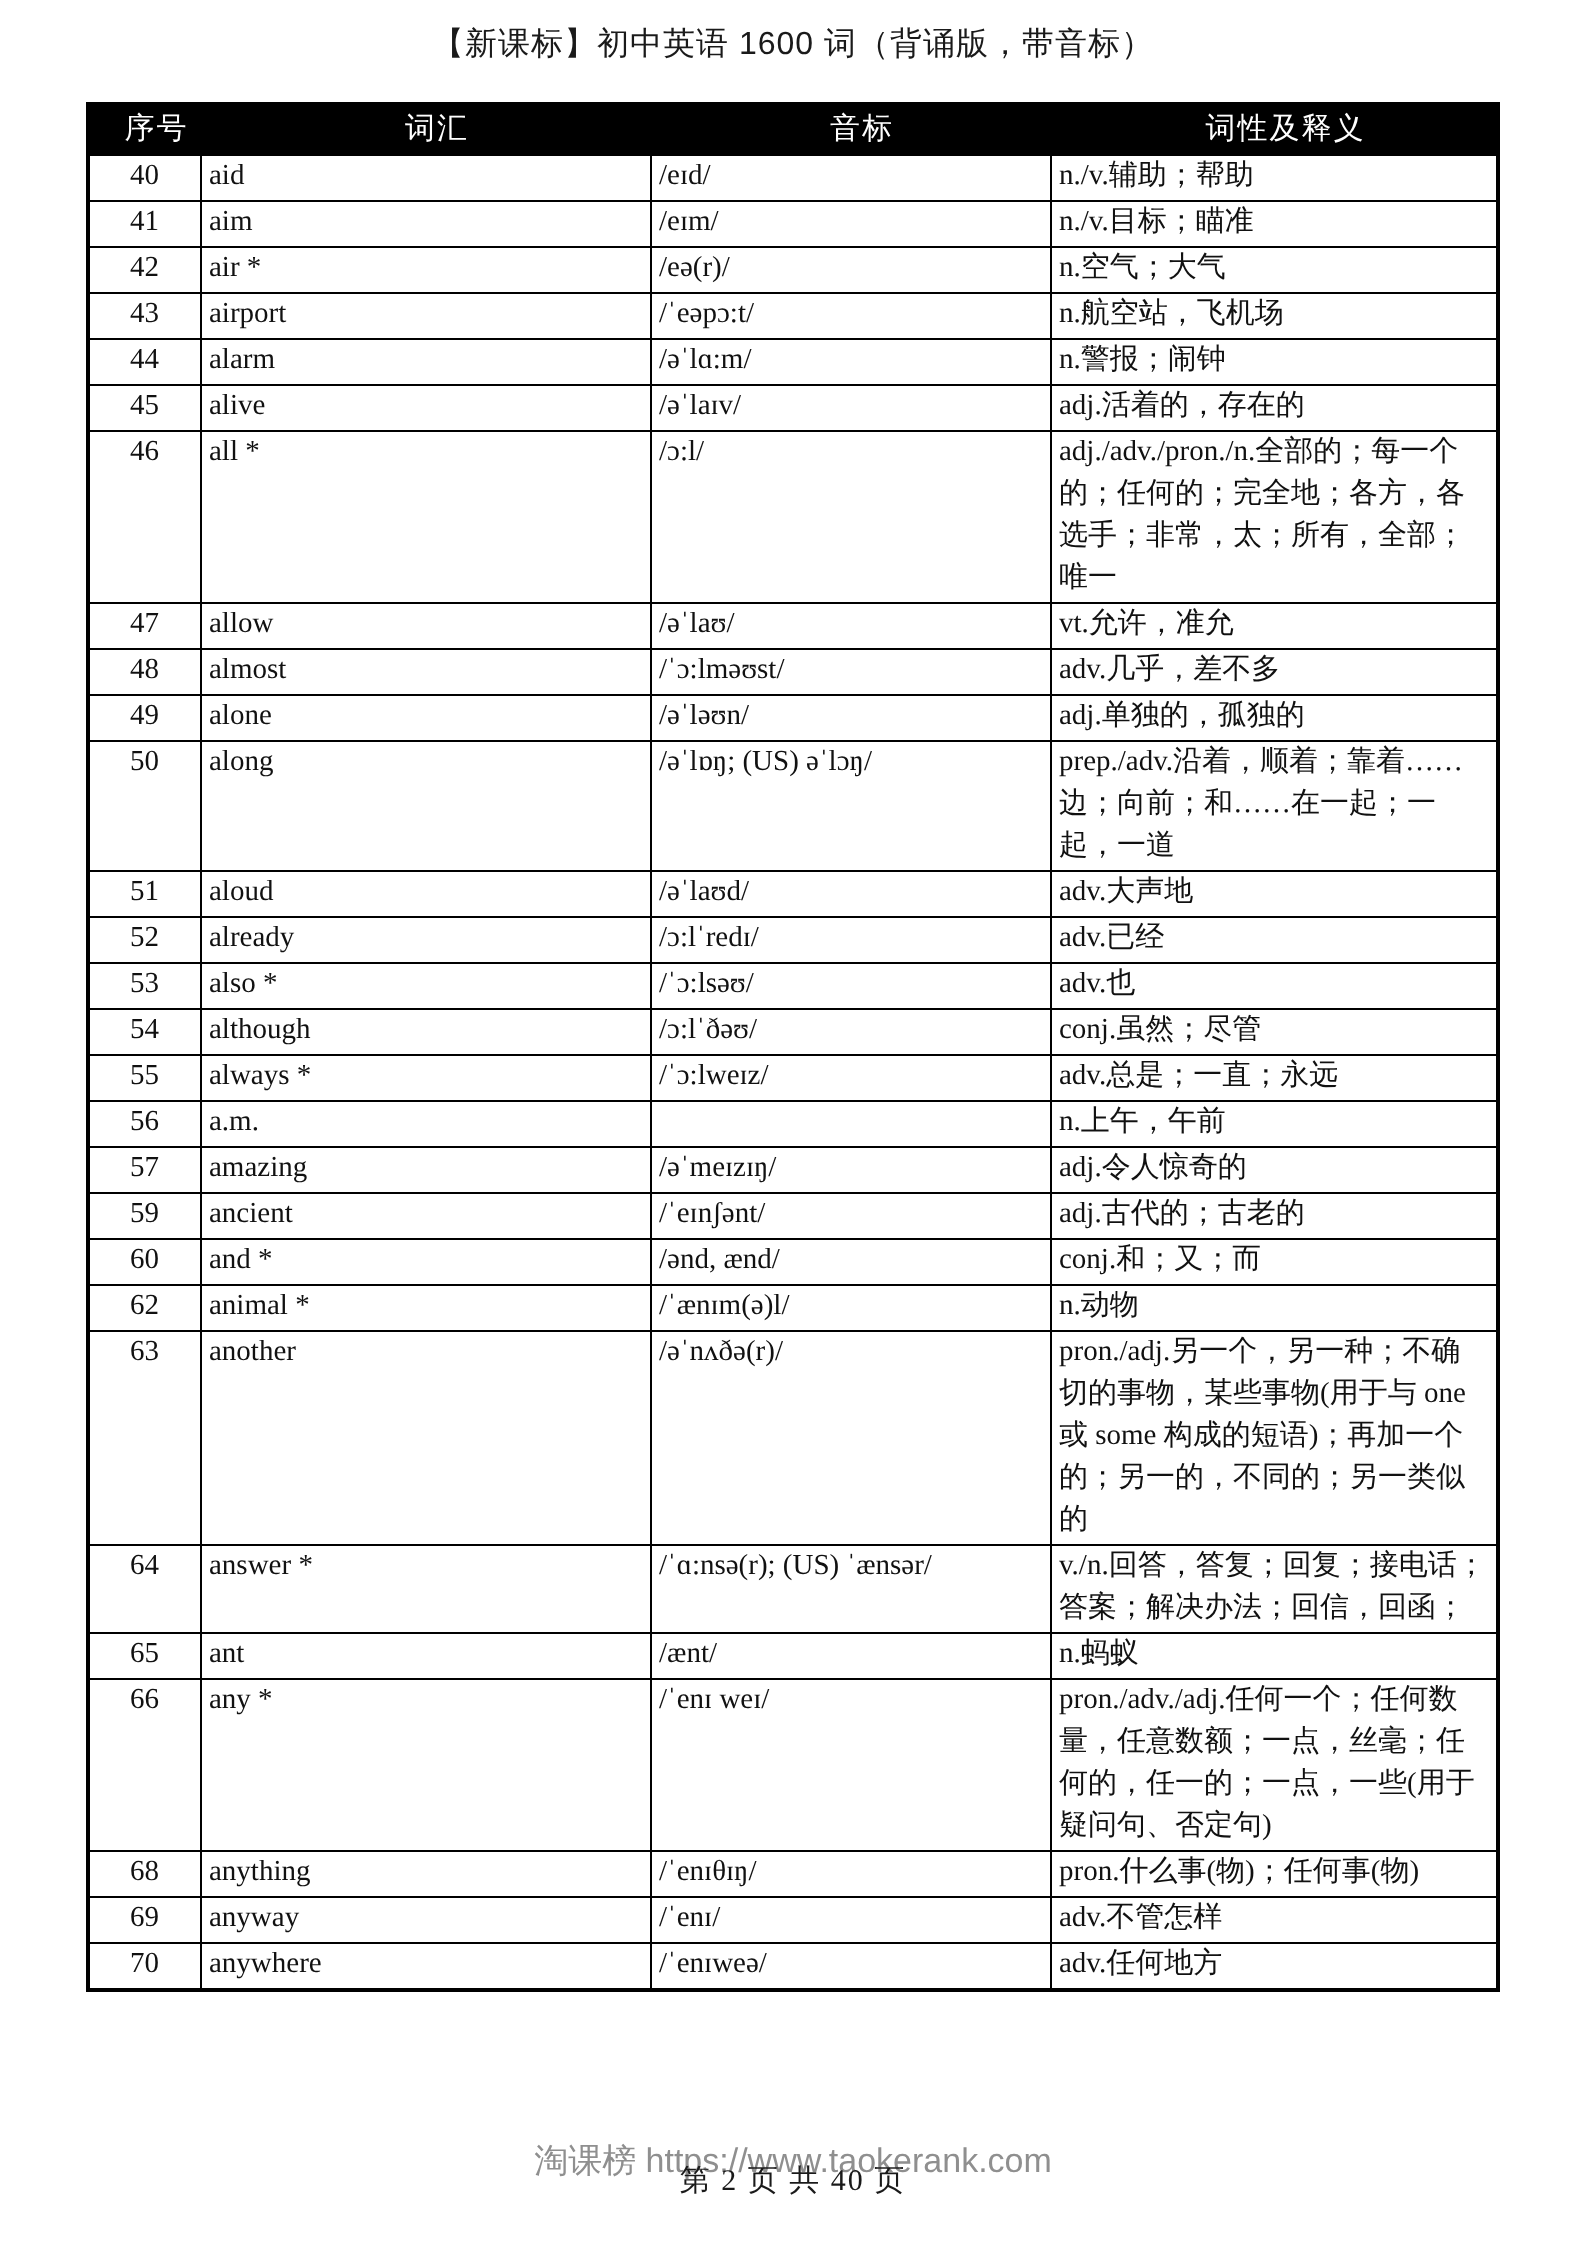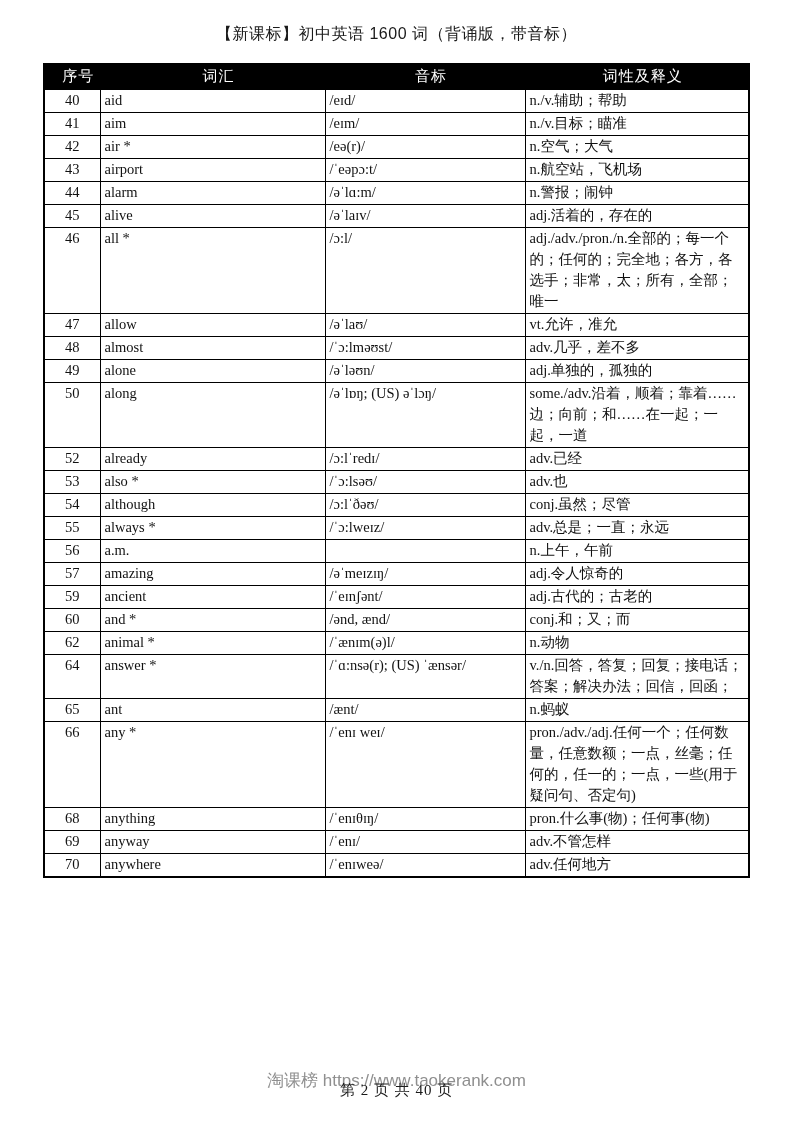--- a/index.html
+++ b/index.html
@@ -9,21 +9,21 @@
   }
   body {
     width: 793px;
     height: 1122px;
     position: relative;
     overflow: hidden;
     font-family: "Liberation Serif", "DejaVu Serif", serif;
     color: #111;
   }
   .doc-title {
-    padding-top: 24px;
+    padding-top: 12px;
     text-align: center;
     font-family: "Liberation Sans", "DejaVu Sans", sans-serif;
     font-size: 16px;
     color: #1a1a1a;
     letter-spacing: 0.5px;
   }
   table.vocab {
     margin: 18px auto 0 auto;
     width: 705px;
     border-collapse: collapse;
@@ -154,21 +154,27 @@
       <tr>
     <td class="col-num">49</td>
     <td class="col-word">alone</td>
     <td class="col-phon">/əˈləʊn/</td>
     <td class="col-def">adj.单独的，孤独的</td>
   </tr>
       <tr>
     <td class="col-num">50</td>
     <td class="col-word">along</td>
     <td class="col-phon">/əˈlɒŋ; (US) əˈlɔŋ/</td>
-    <td class="col-def">some./adv.沿着，顺着；靠着……边；向前；和……在一起；一起，一道</td>
+    <td class="col-def">prep./adv.沿着，顺着；靠着……边；向前；和……在一起；一起，一道</td>
+  </tr>
+      <tr>
+    <td class="col-num">51</td>
+    <td class="col-word">aloud</td>
+    <td class="col-phon">/əˈlaʊd/</td>
+    <td class="col-def">adv.大声地</td>
   </tr>
       <tr>
     <td class="col-num">52</td>
     <td class="col-word">already</td>
     <td class="col-phon">/ɔ:lˈredɪ/</td>
     <td class="col-def">adv.已经</td>
   </tr>
       <tr>
     <td class="col-num">53</td>
     <td class="col-word">also *</td>
@@ -211,20 +217,26 @@
     <td class="col-phon">/ənd, ænd/</td>
     <td class="col-def">conj.和；又；而</td>
   </tr>
       <tr>
     <td class="col-num">62</td>
     <td class="col-word">animal *</td>
     <td class="col-phon">/ˈænɪm(ə)l/</td>
     <td class="col-def">n.动物</td>
   </tr>
       <tr>
+    <td class="col-num">63</td>
+    <td class="col-word">another</td>
+    <td class="col-phon">/əˈnʌðə(r)/</td>
+    <td class="col-def">pron./adj.另一个，另一种；不确切的事物，某些事物(用于与 one 或 some 构成的短语)；再加一个的；另一的，不同的；另一类似的</td>
+  </tr>
+      <tr>
     <td class="col-num">64</td>
     <td class="col-word">answer *</td>
     <td class="col-phon">/ˈɑ:nsə(r); (US) ˈænsər/</td>
     <td class="col-def">v./n.回答，答复；回复；接电话；答案；解决办法；回信，回函；</td>
   </tr>
       <tr>
     <td class="col-num">65</td>
     <td class="col-word">ant</td>
     <td class="col-phon">/ænt/</td>
     <td class="col-def">n.蚂蚁</td>

